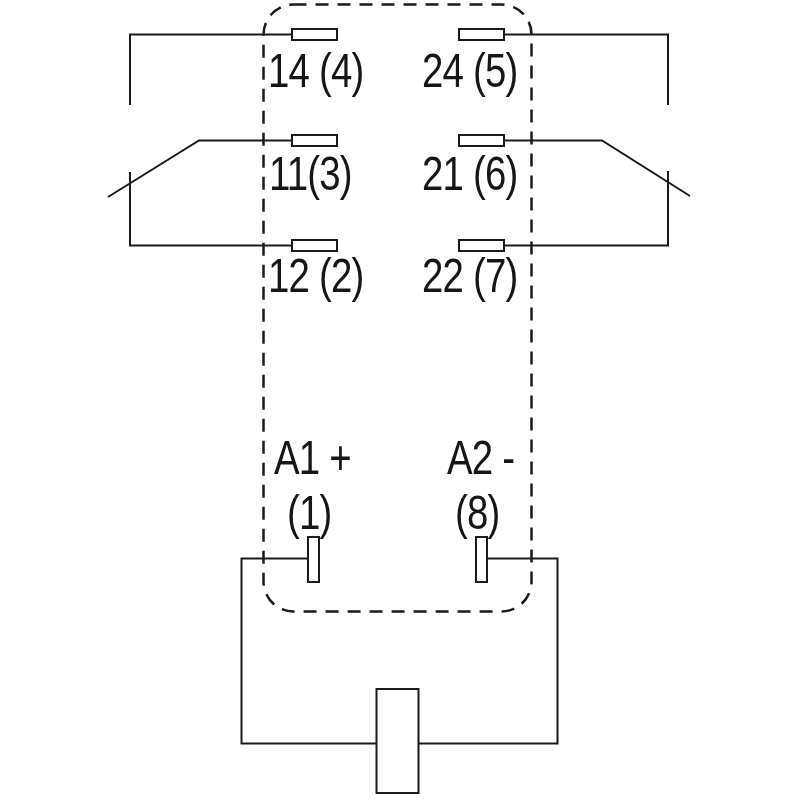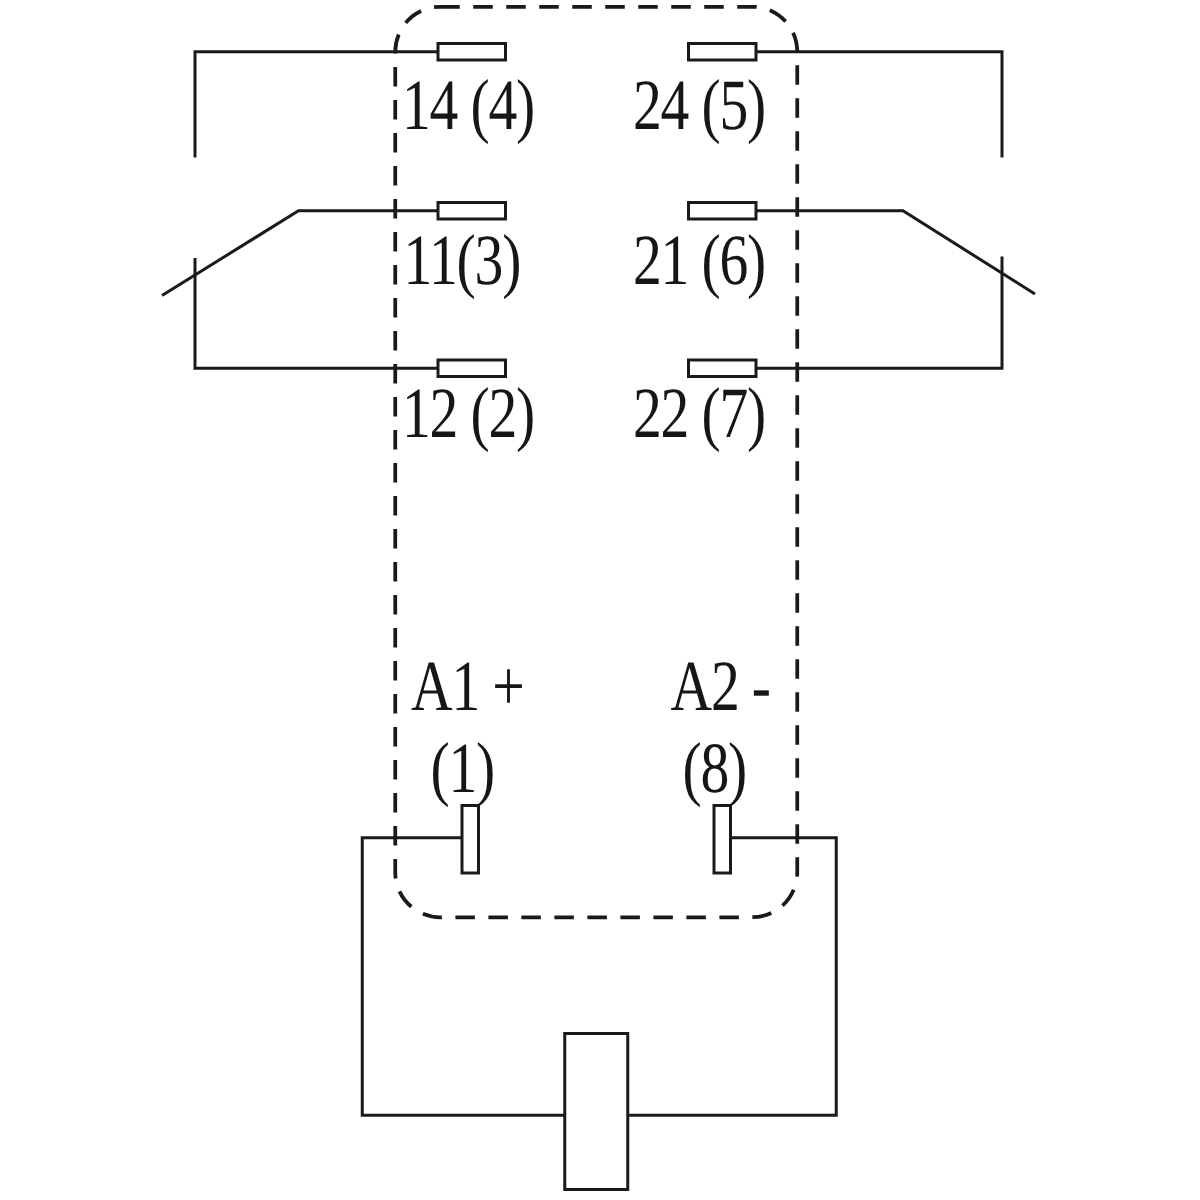--- a/index.html
+++ b/index.html
@@ -6,21 +6,21 @@
     margin: 0;
     padding: 0;
     background: #ffffff;
   }
   .stage {
     position: relative;
     width: 800px;
     height: 800px;
     background: #ffffff;
     overflow: hidden;
-    font-family: Liberation Serif, serif;
+    font-family: Liberation Sans, sans-serif;
   }
   .diagram-svg {
     position: absolute;
     left: 0;
     top: 0;
   }
   .lbl {
     position: absolute;
     color: #161616;
     font-size: 48px;

